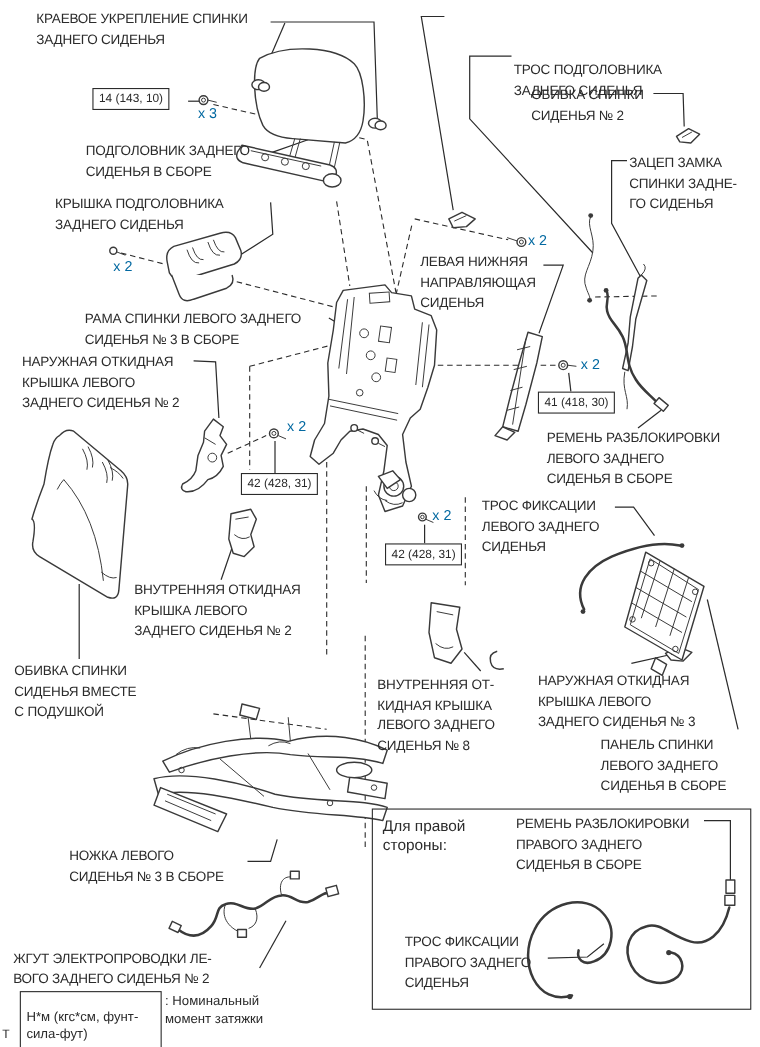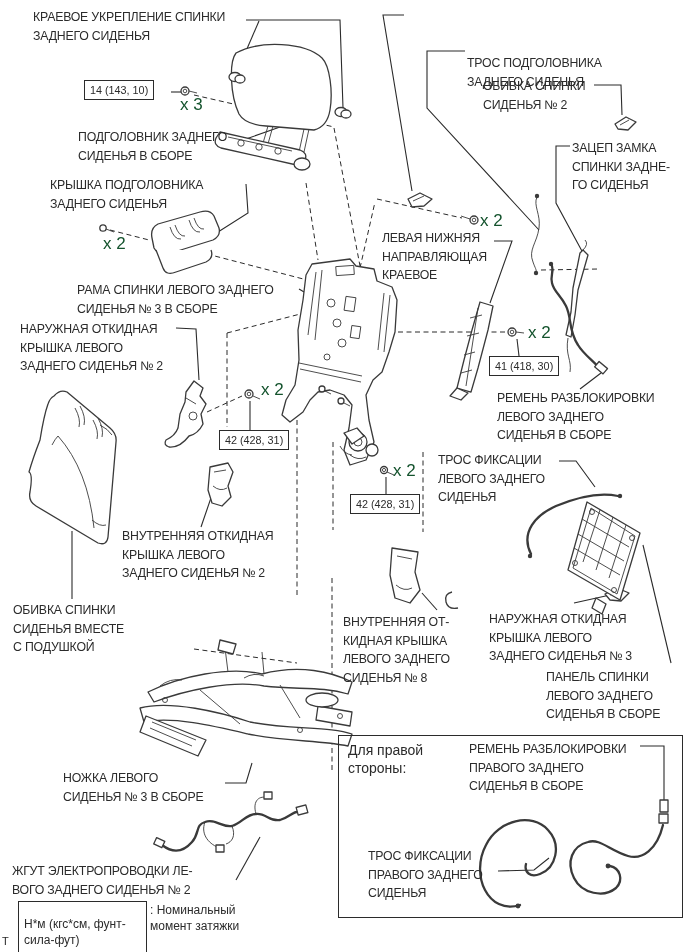--- a/index.html
+++ b/index.html
@@ -3,21 +3,21 @@
 <meta charset="utf-8">
 <style>
   html,body{margin:0;padding:0;background:#fff;}
   #canvas{position:relative;width:691px;height:952px;background:#fff;overflow:hidden;
           font-family:Liberation Sans, sans-serif;color:#2b2b2b;}
   #lineart{position:absolute;left:0;top:0;}
   .callout{position:absolute;white-space:pre-line;font-size:12.3px;line-height:18.5px;
            letter-spacing:-0.2px;color:#2b2b2b;}
   .tqbox{position:absolute;border:1.6px solid #2b2b2b;background:#fff;
          font-size:10.8px;line-height:1;padding:4px 5px 3px 5px;white-space:nowrap;}
-  .qty{position:absolute;font-size:17px;line-height:1;color:#14532d;}
+  .qty{position:absolute;font-size:13px;line-height:1;color:#0369a1;}
   .framebox{position:absolute;border:1.6px solid #2b2b2b;background:transparent;}
   .legendbox{position:absolute;border:1.5px solid #2b2b2b;background:#fff;
              font-size:12px;line-height:15.5px;padding:15px 5px;white-space:pre-line;}
   .legendtext{position:absolute;font-size:12px;line-height:15.5px;white-space:pre-line;}
   .boxtitle{position:absolute;font-size:14px;line-height:18px;white-space:pre-line;}
   .footer{position:absolute;font-size:11px;line-height:1;}
   .ln{stroke:#2b2b2b;stroke-width:1.1;fill:none;}
   .dsh{stroke:#2b2b2b;stroke-width:1;fill:none;stroke-dasharray:5 3.5;}
   .part{stroke:#3a3a3a;stroke-width:1.3;fill:#fff;stroke-linejoin:round;}
   .thin{stroke:#3a3a3a;stroke-width:0.9;fill:none;}
@@ -278,21 +278,21 @@
 СИДЕНЬЯ № 2</div>
   <div class="callout" style="left:572px;top:139px">ЗАЦЕП ЗАМКА
 СПИНКИ ЗАДНЕ-
 ГО СИДЕНЬЯ</div>
   <div class="callout" style="left:78px;top:128px">ПОДГОЛОВНИК ЗАДНЕГО
 СИДЕНЬЯ В СБОРЕ</div>
   <div class="callout" style="left:50px;top:176px">КРЫШКА ПОДГОЛОВНИКА
 ЗАДНЕГО СИДЕНЬЯ</div>
   <div class="callout" style="left:382px;top:229px">ЛЕВАЯ НИЖНЯЯ
 НАПРАВЛЯЮЩАЯ
-КРАЕВОЕ</div>
+СИДЕНЬЯ</div>
   <div class="callout" style="left:77px;top:281px">РАМА СПИНКИ ЛЕВОГО ЗАДНЕГО
 СИДЕНЬЯ № 3 В СБОРЕ</div>
   <div class="callout" style="left:20px;top:320px">НАРУЖНАЯ ОТКИДНАЯ
 КРЫШКА ЛЕВОГО
 ЗАДНЕГО СИДЕНЬЯ № 2</div>
   <div class="callout" style="left:497px;top:389px">РЕМЕНЬ РАЗБЛОКИРОВКИ
 ЛЕВОГО ЗАДНЕГО
 СИДЕНЬЯ В СБОРЕ</div>
   <div class="callout" style="left:438px;top:451px">ТРОС ФИКСАЦИИ
 ЛЕВОГО ЗАДНЕГО

